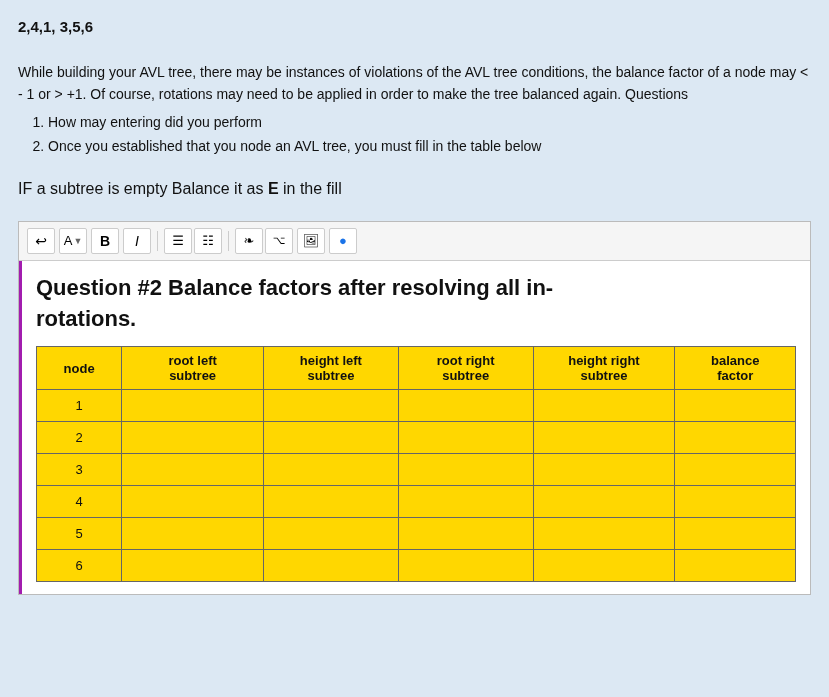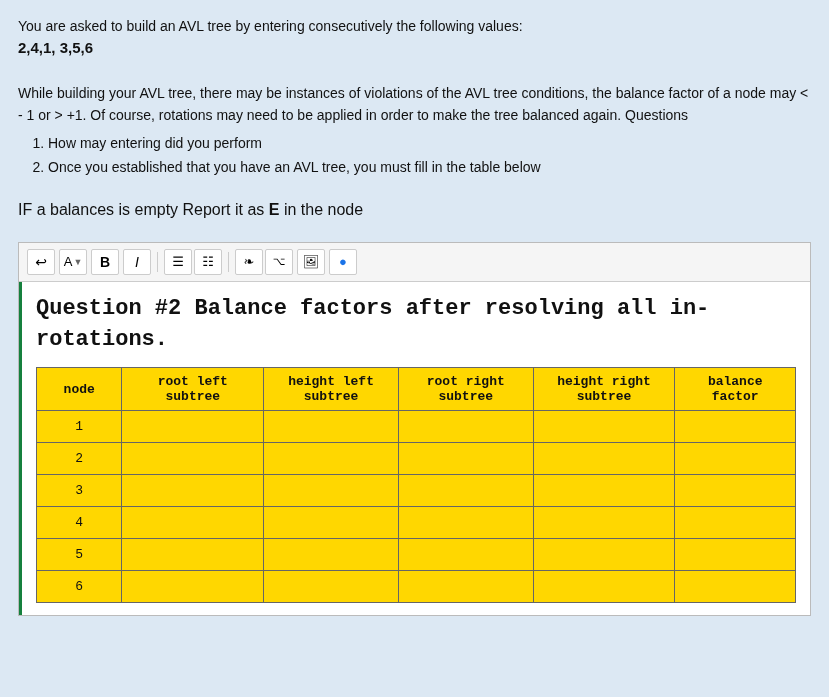--- a/index.html
+++ b/index.html
@@ -85,22 +85,21 @@
       margin: 0 2px;
     }
 
     .toolbar-group {
       display: flex;
       gap: 2px;
     }
 
     .editor-content {
       padding: 12px 14px;
-      border-left: 3px solid #15803d;
-      font-family: Liberation Mono, monospace;
+      border-left: 3px solid #a21caf;
     }
 
     .question-title {
       font-size: 22px;
       font-weight: bold;
       line-height: 1.4;
       margin-bottom: 12px;
     }
 
     .avl-table-wrapper {
@@ -158,34 +157,33 @@
       font-size: 9px;
       color: #666;
     }
   </style>
 </head>
 <body>
 
 <div class="page-container">
 
   <div class="intro-text">
-    <p>You are asked to build an AVL tree by entering consecutively  the following values:</p>
     <p class="values-line">2,4,1, 3,5,6</p>
   </div>
 
   <div class="description">
     <p>While building your AVL tree, there may be instances of violations of the AVL tree conditions, the balance factor of a node  may  &lt; - 1 or &gt; +1.  Of course, rotations may need to be applied in order to  make the tree balanced again. Questions</p>
     <ol class="questions">
       <li>How may entering  did you perform</li>
-      <li>Once you established that  you have an AVL tree, you must fill in the table below</li>
+      <li>Once you established that  you node an AVL tree, you must fill in the table below</li>
     </ol>
   </div>
 
   <div class="empty-notice">
-    <span>IF a balances is empty  Report it as </span><strong>E</strong><span> in the node</span>
+    <span>IF a subtree is empty  Balance it as </span><strong>E</strong><span> in the fill</span>
   </div>
 
   <div class="editor-area">
 
     <div class="toolbar">
       <button class="toolbar-btn">
         <span class="icon-undo">↩</span>
       </button>
 
       <button class="toolbar-btn toolbar-a-btn">

